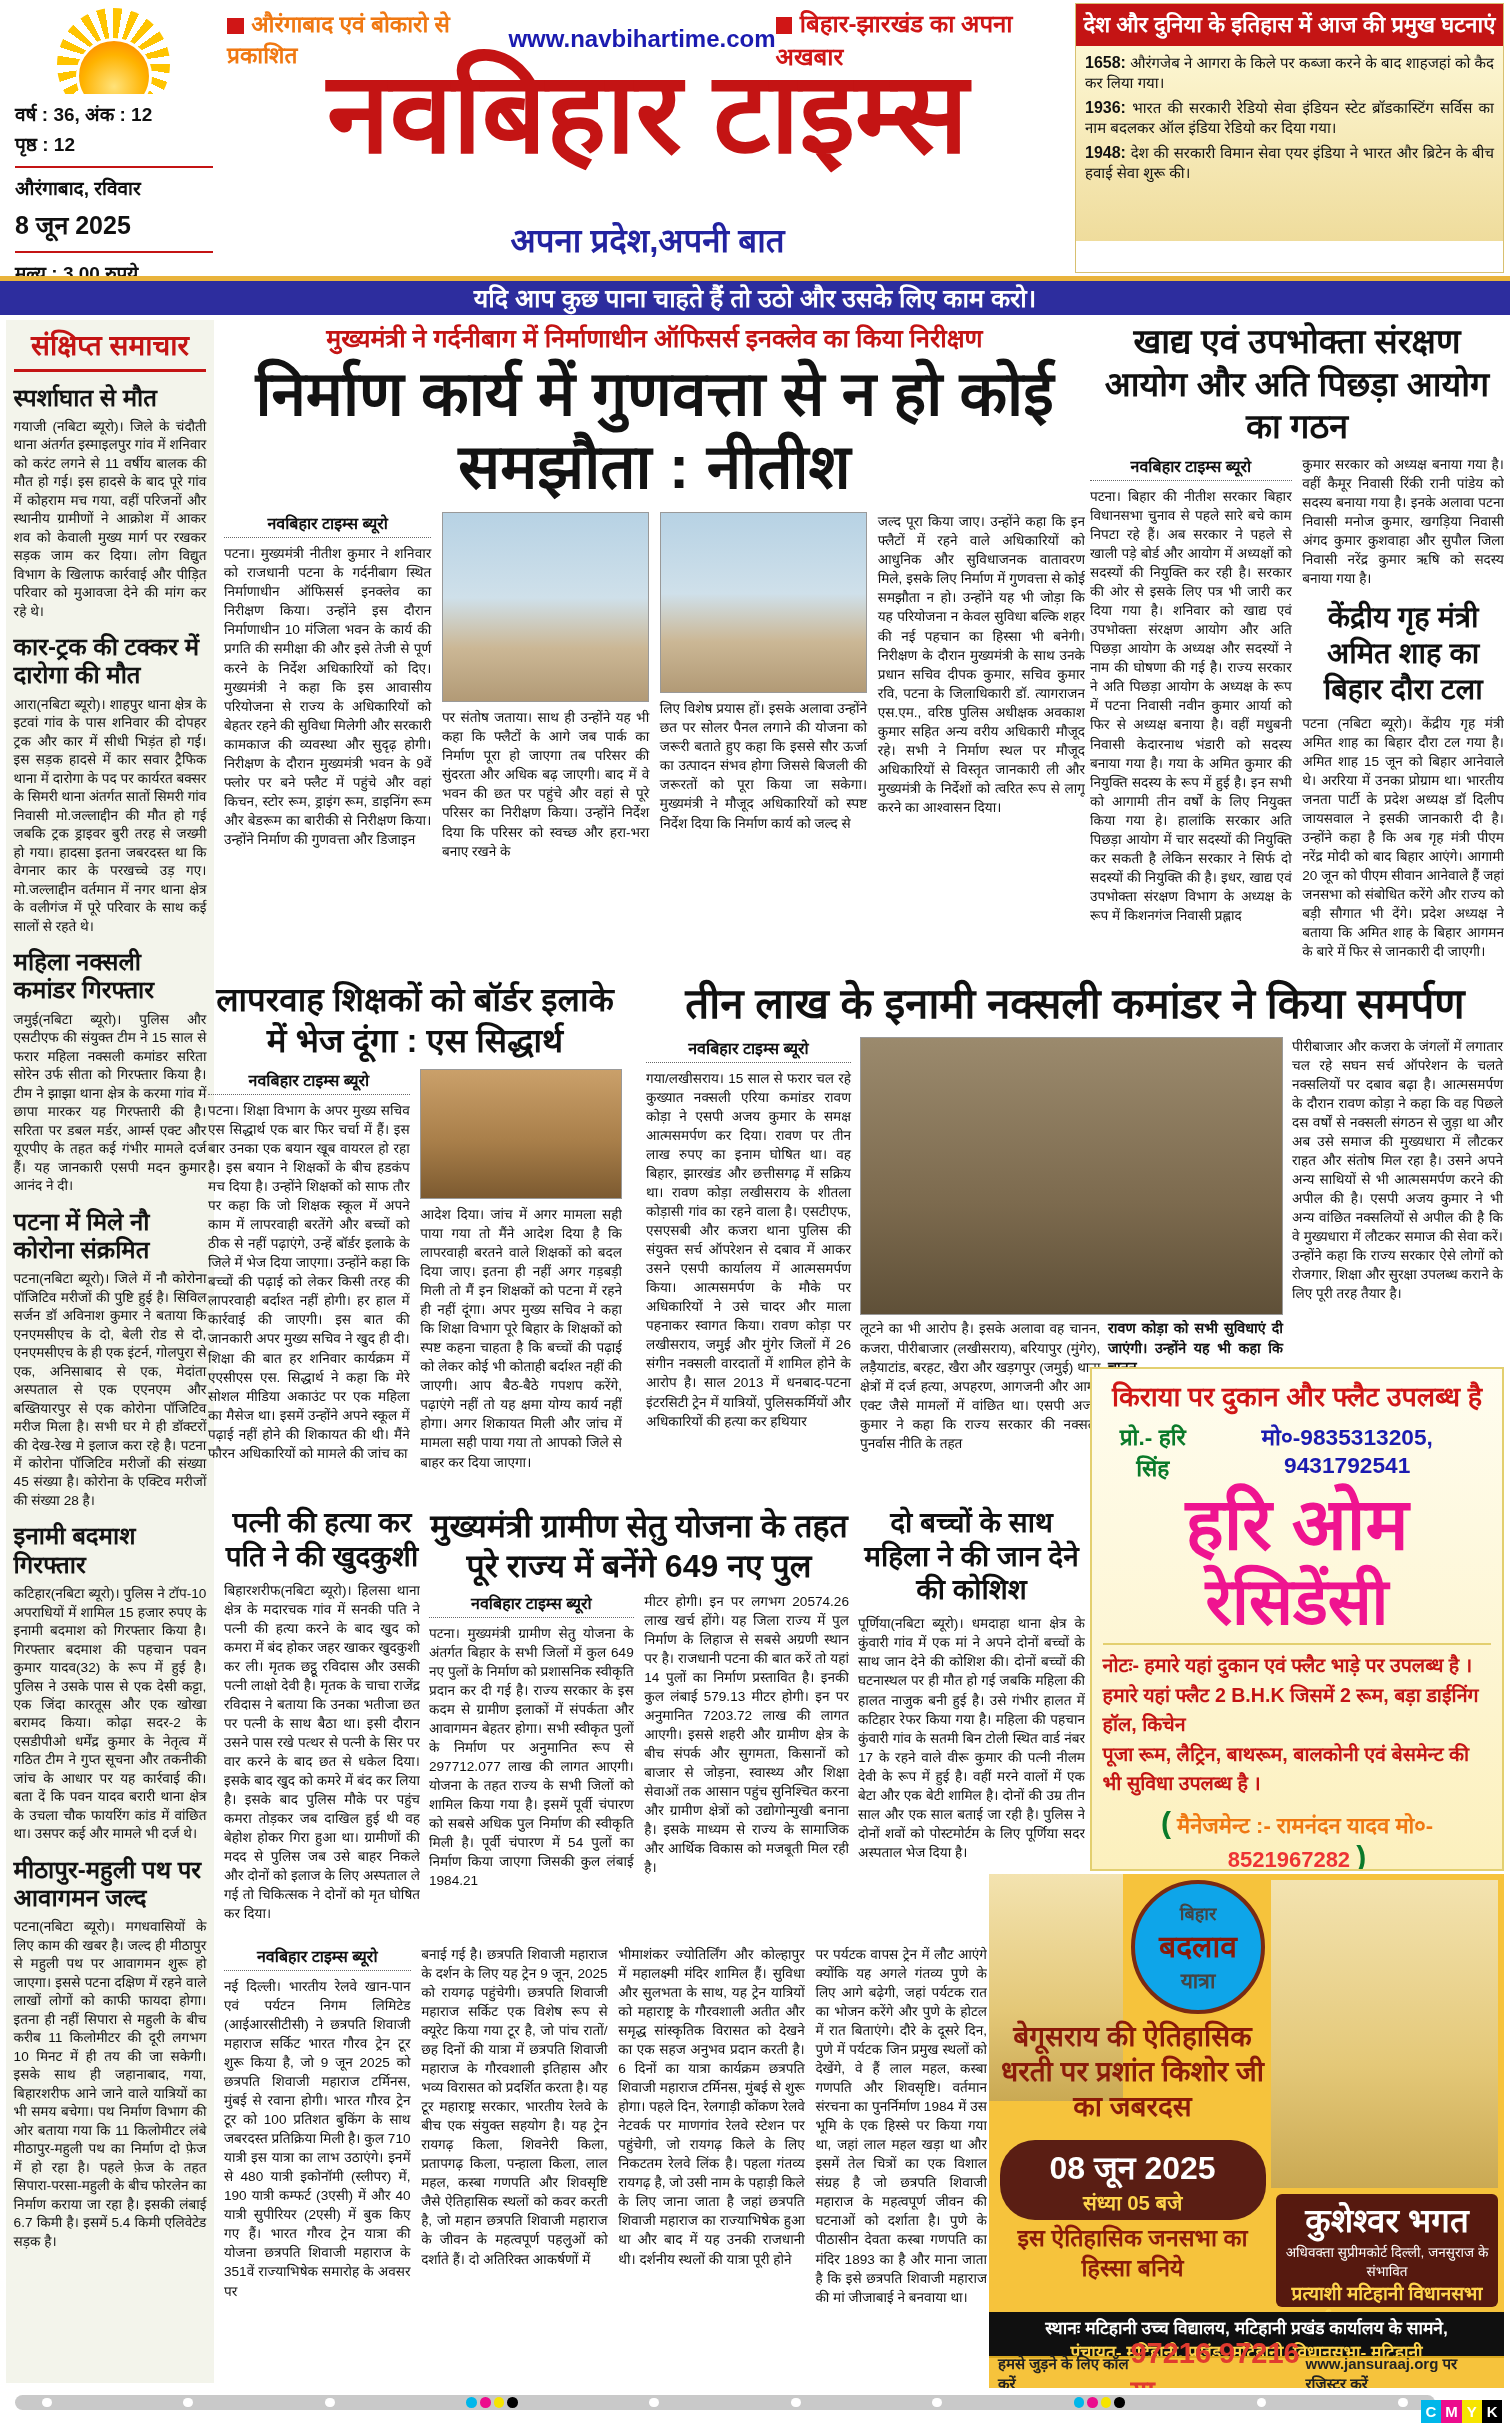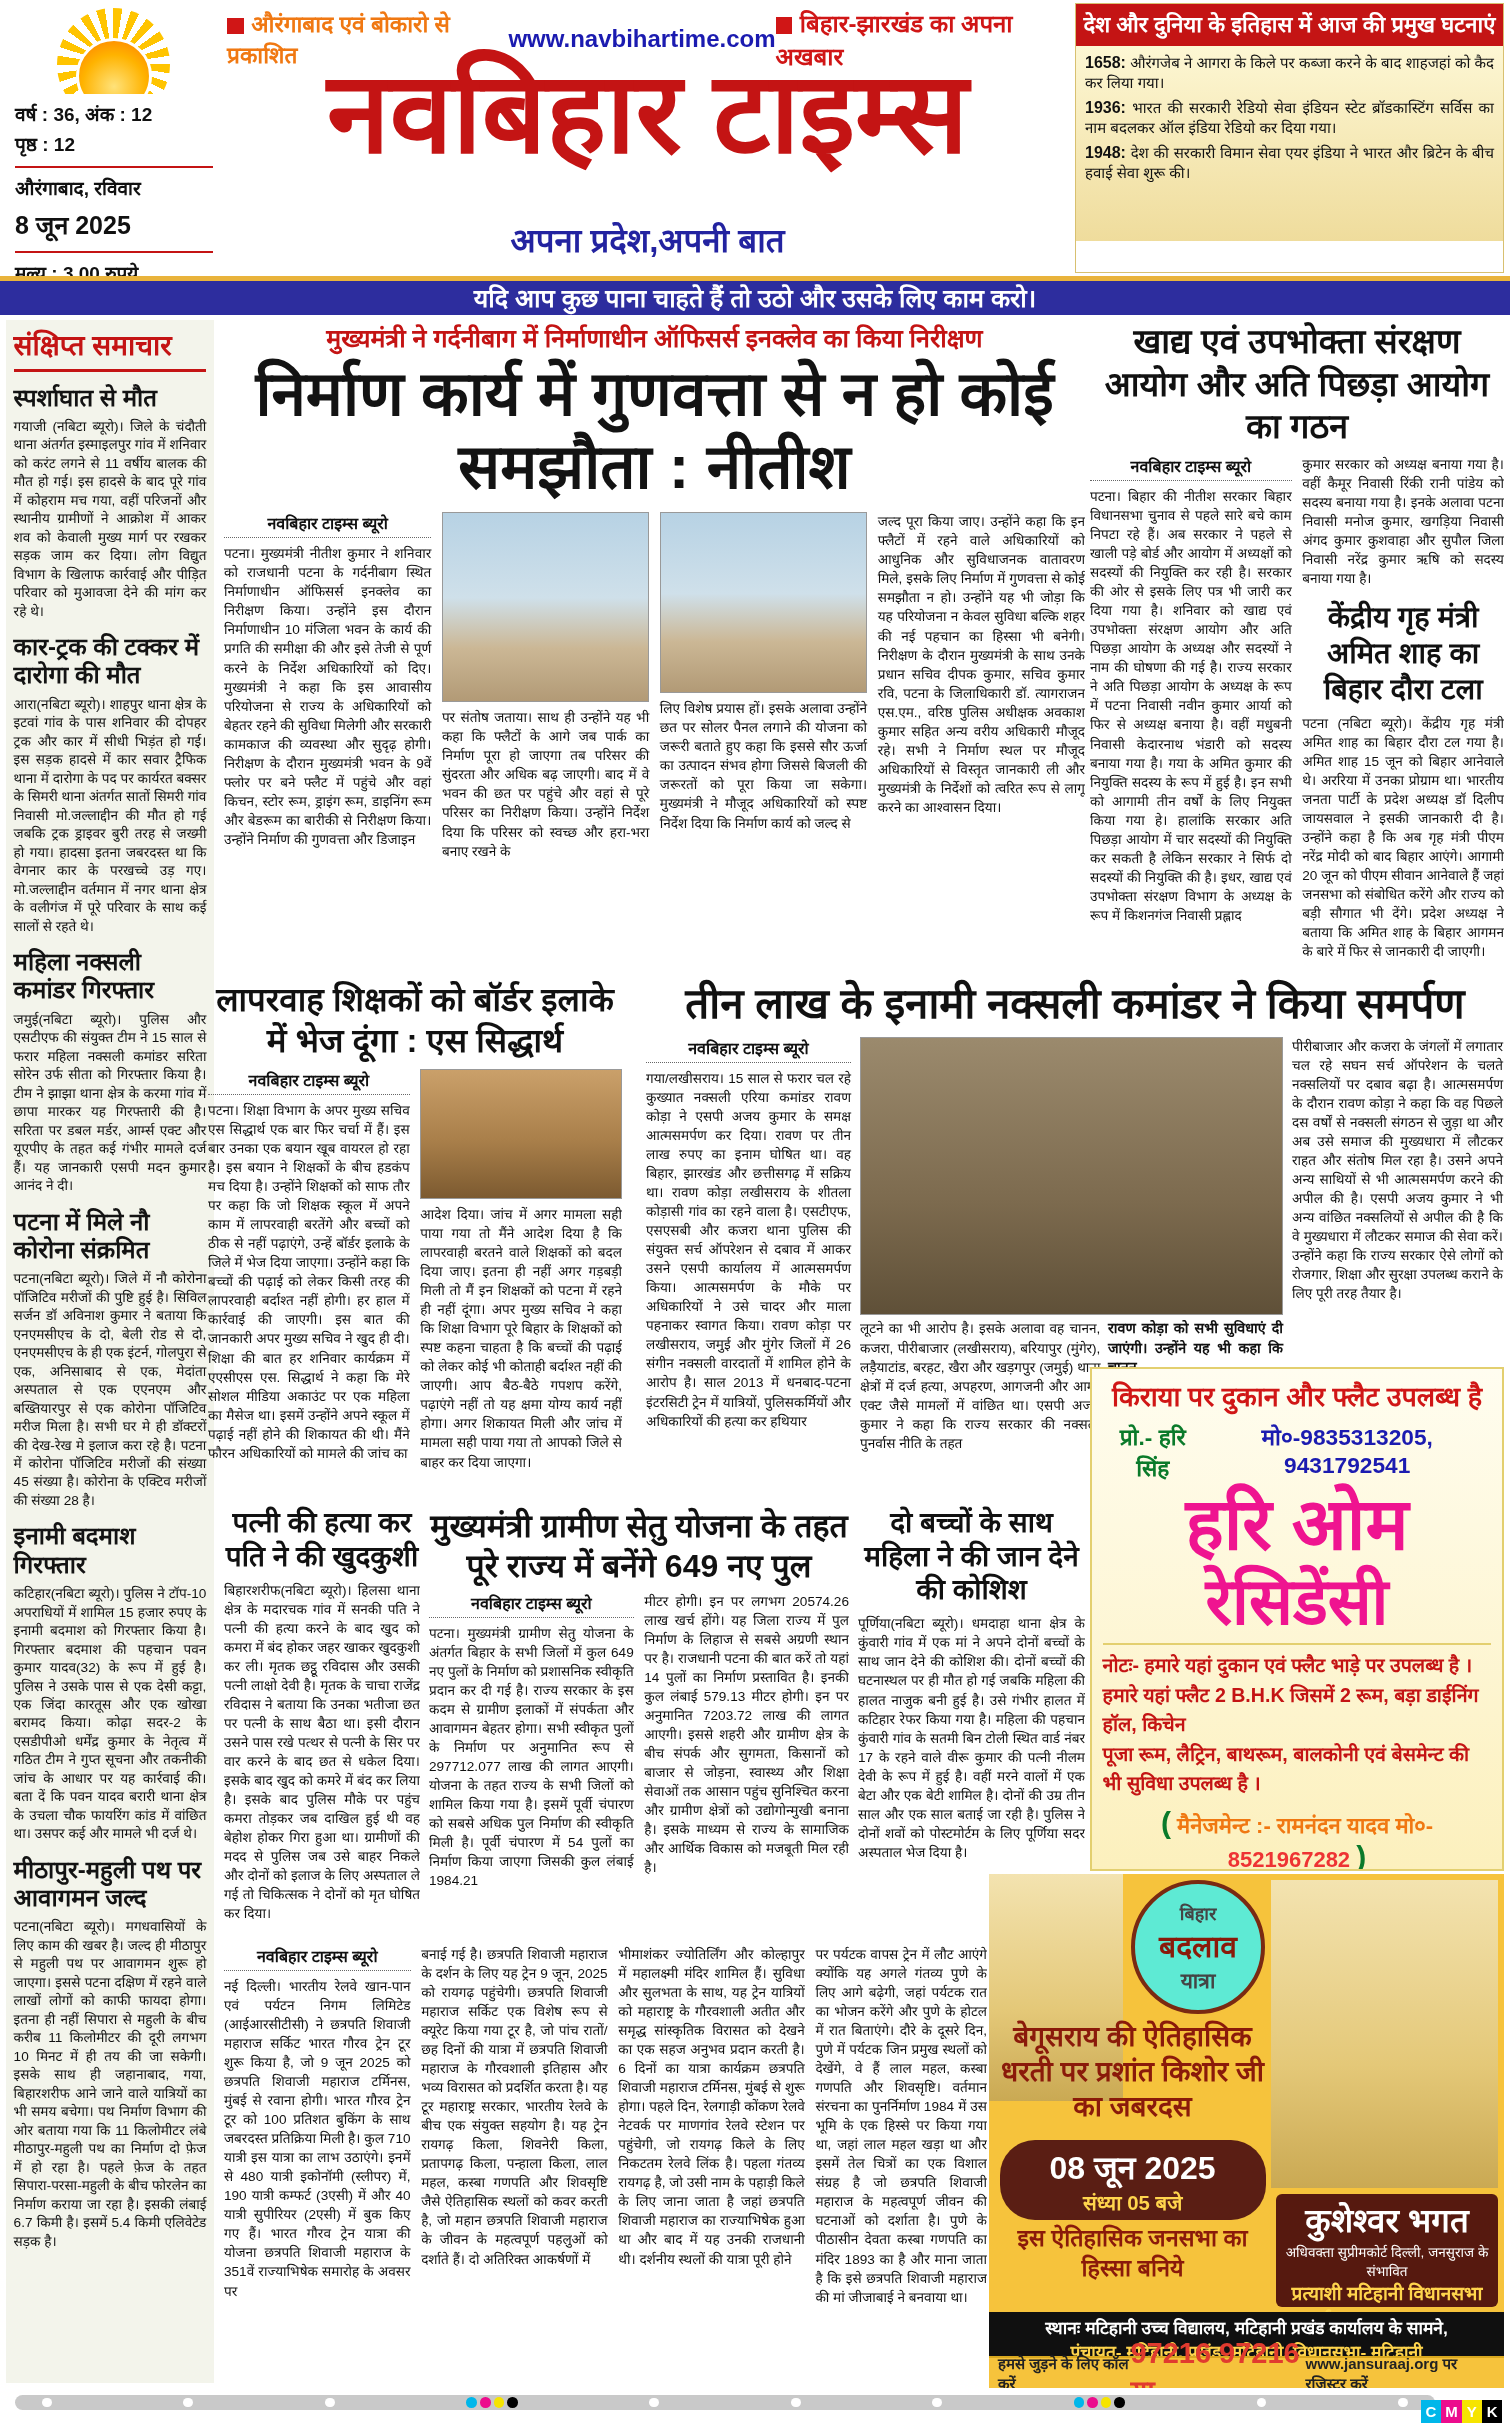--- a/index.html
+++ b/index.html
@@ -31,21 +31,21 @@
     font-size:33px; font-weight:bold; color:#2323a0; }
   .history { position:absolute; left:1075px; top:3px; width:429px; height:270px; border:0.8px solid #d8c070; }
   .history-head { background:#c41414; color:#fff; font-weight:bold; font-size:22px; text-align:center; padding:6px 7.6px; line-height:1.35; }
   .history-body { background:linear-gradient(180deg,#fdf7d4,#efdc9c); padding:6px 9px; font-size:15px; line-height:1.33; height:195px; overflow:hidden; }
   .history-body p { margin:0 0 3.8px; text-align:justify; }
   .history-body b { font-size:16px; }
   .quote { position:absolute; left:0; top:276px; width:1510px; height:39px; background:#2d2d9e;
     border-top:5.3px solid #e9b33b; color:#fff; font-weight:bold; font-size:25px; text-align:center; line-height:34px; }
   
   .sidebar { position:absolute; left:6px; top:320px; width:208px; height:2063px; background:#f3f4eb; padding:4.5px 7.6px; overflow:hidden; }
-  .sb-title { color:#c41414; font-size:28px; font-weight:bold; border-bottom:3.8px solid #c41414; padding-bottom:6px; }
+  .sb-title { color:#c41414; font-size:28px; font-weight:bold; text-align:center; border-bottom:3.8px solid #c41414; padding-bottom:6px; }
   .sb-h { font-size:24px; font-weight:bold; line-height:1.18; margin:12px 0 6px; color:#131313; }
   .sb-b { font-size:13.6px; line-height:1.36; text-align:justify; }
   
   .byline { font-weight:bold; text-align:center; font-size:16px; border-bottom:1.5px dotted #666; margin-bottom:6px; padding-bottom:3px; }
   .btxt { font-size:13.6px; line-height:1.4; text-align:justify; }
   .photo { width:100%; border:0.8px solid #999; }
   .ph-sky { background:linear-gradient(180deg,#b7d2e4 0%,#cfe0ea 45%,#cbb795 72%,#b29a76 100%); }
   .ph-indoor { background:linear-gradient(180deg,#9b8a6d 0%,#7c6a4e 60%,#5f5038 100%); }
   .ph-wood { background:linear-gradient(180deg,#caa06a 0%,#a97f4a 55%,#7c5a30 100%); }
   .ph-yellow { background:linear-gradient(180deg,#f3e3b0 0%,#e4c878 60%,#caa953 100%); }
@@ -90,21 +90,21 @@
   .ar-mob { color:#1b1bb0; font-weight:bold; font-size:22.7px; }
   .ar-name1 { color:#ef1490; font-weight:bold; font-size:72px; line-height:1.15; }
   .ar-name2 { color:#ef1490; font-weight:bold; font-size:65px; line-height:1.1; margin-bottom:6px; }
   .ar-note { color:#c41414; font-weight:bold; font-size:19.6px; line-height:1.5; text-align:left; border-top:2.3px solid #e3cf6f; padding-top:6px; }
   .ar-mgmt { margin-top:7.6px; font-weight:bold; font-size:22px; color:#f07812; }
   .ar-mgmt .br { color:#0a7a2a; font-size:30px; font-weight:bold; }
   .ar-mgmt .ph { color:#e33; }
   .ad-js { position:absolute; left:989px; top:1874px; width:515px; height:514px; background:#f6c33c; overflow:hidden; }
   .js-pk { position:absolute; left:0; top:0; width:134px; height:227px; border:none; }
   .js-logo { position:absolute; left:142px; top:6px; width:134px; height:134px; border-radius:50%;
-    background:#5eead4; border:4.5px solid #7a2a12; display:flex; flex-direction:column; align-items:center; justify-content:center; font-weight:bold; text-align:center; }
+    background:#0ea5e9; border:4.5px solid #7a2a12; display:flex; flex-direction:column; align-items:center; justify-content:center; font-weight:bold; text-align:center; }
   .js-logo .l1 { font-size:18px; color:#444; }
   .js-logo .l2 { font-size:30px; color:#8a1a0a; }
   .js-logo .l3 { font-size:21px; color:#444; }
   .js-kb { position:absolute; right:6px; top:6px; width:227px; height:308px; border:none; }
   .js-inv1 { position:absolute; left:3px; top:145px; width:281px; color:#8a1a0a; font-weight:bold; font-size:28px; text-align:center; line-height:1.25; }
   .js-date { position:absolute; left:10.6px; top:266px; width:266px; background:#5a1e14; border-radius:35px; color:#fff; text-align:center; padding:4.5px 0; }
   .js-date .d { font-size:32px; font-weight:bold; }
   .js-date .t { font-size:20.4px; font-weight:bold; color:#ffd54d; }
   .js-inv2 { position:absolute; left:3px; top:349px; width:281px; color:#8a1a0a; font-weight:bold; font-size:23.4px; text-align:center; line-height:1.3; }
   .js-kbbox { position:absolute; left:287px; top:320px; width:222px; height:113px; background:#56190f; color:#fff; text-align:center; border-radius:6px; padding:3px 4.5px; }

